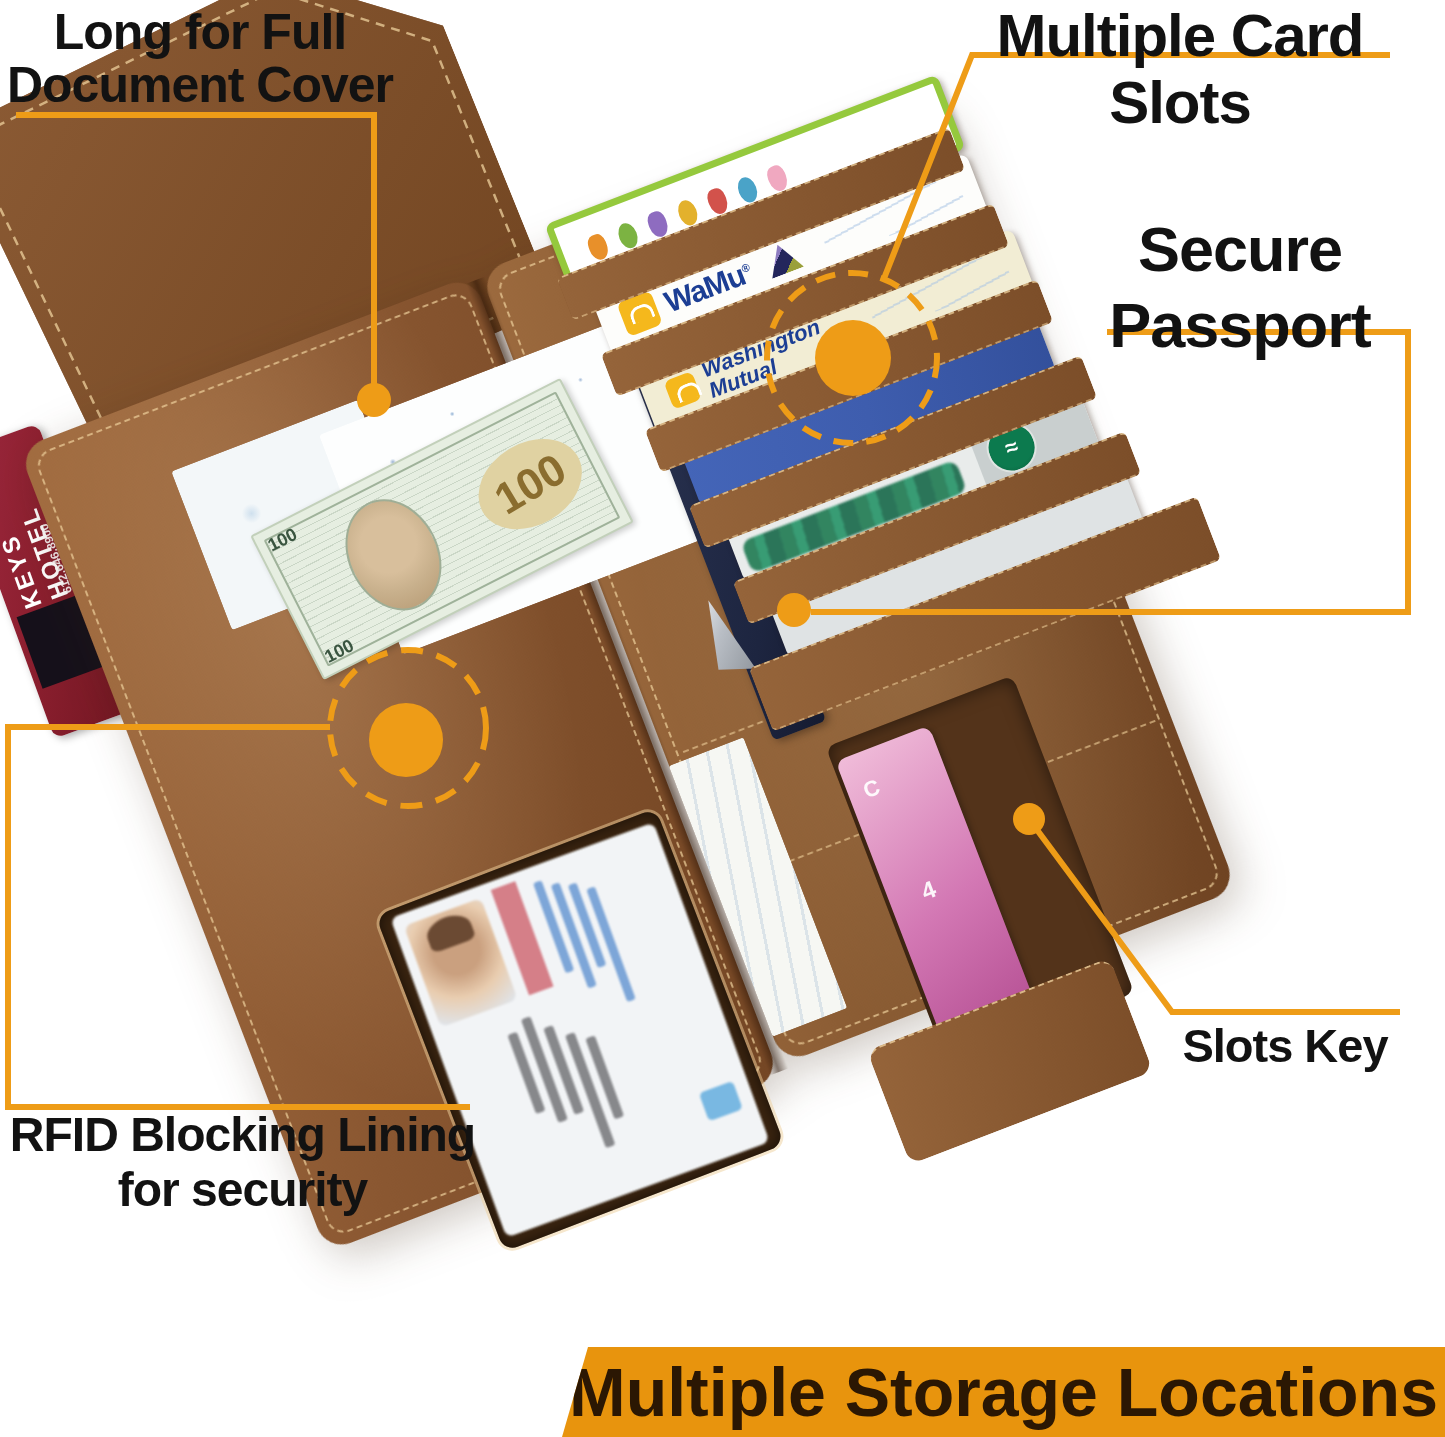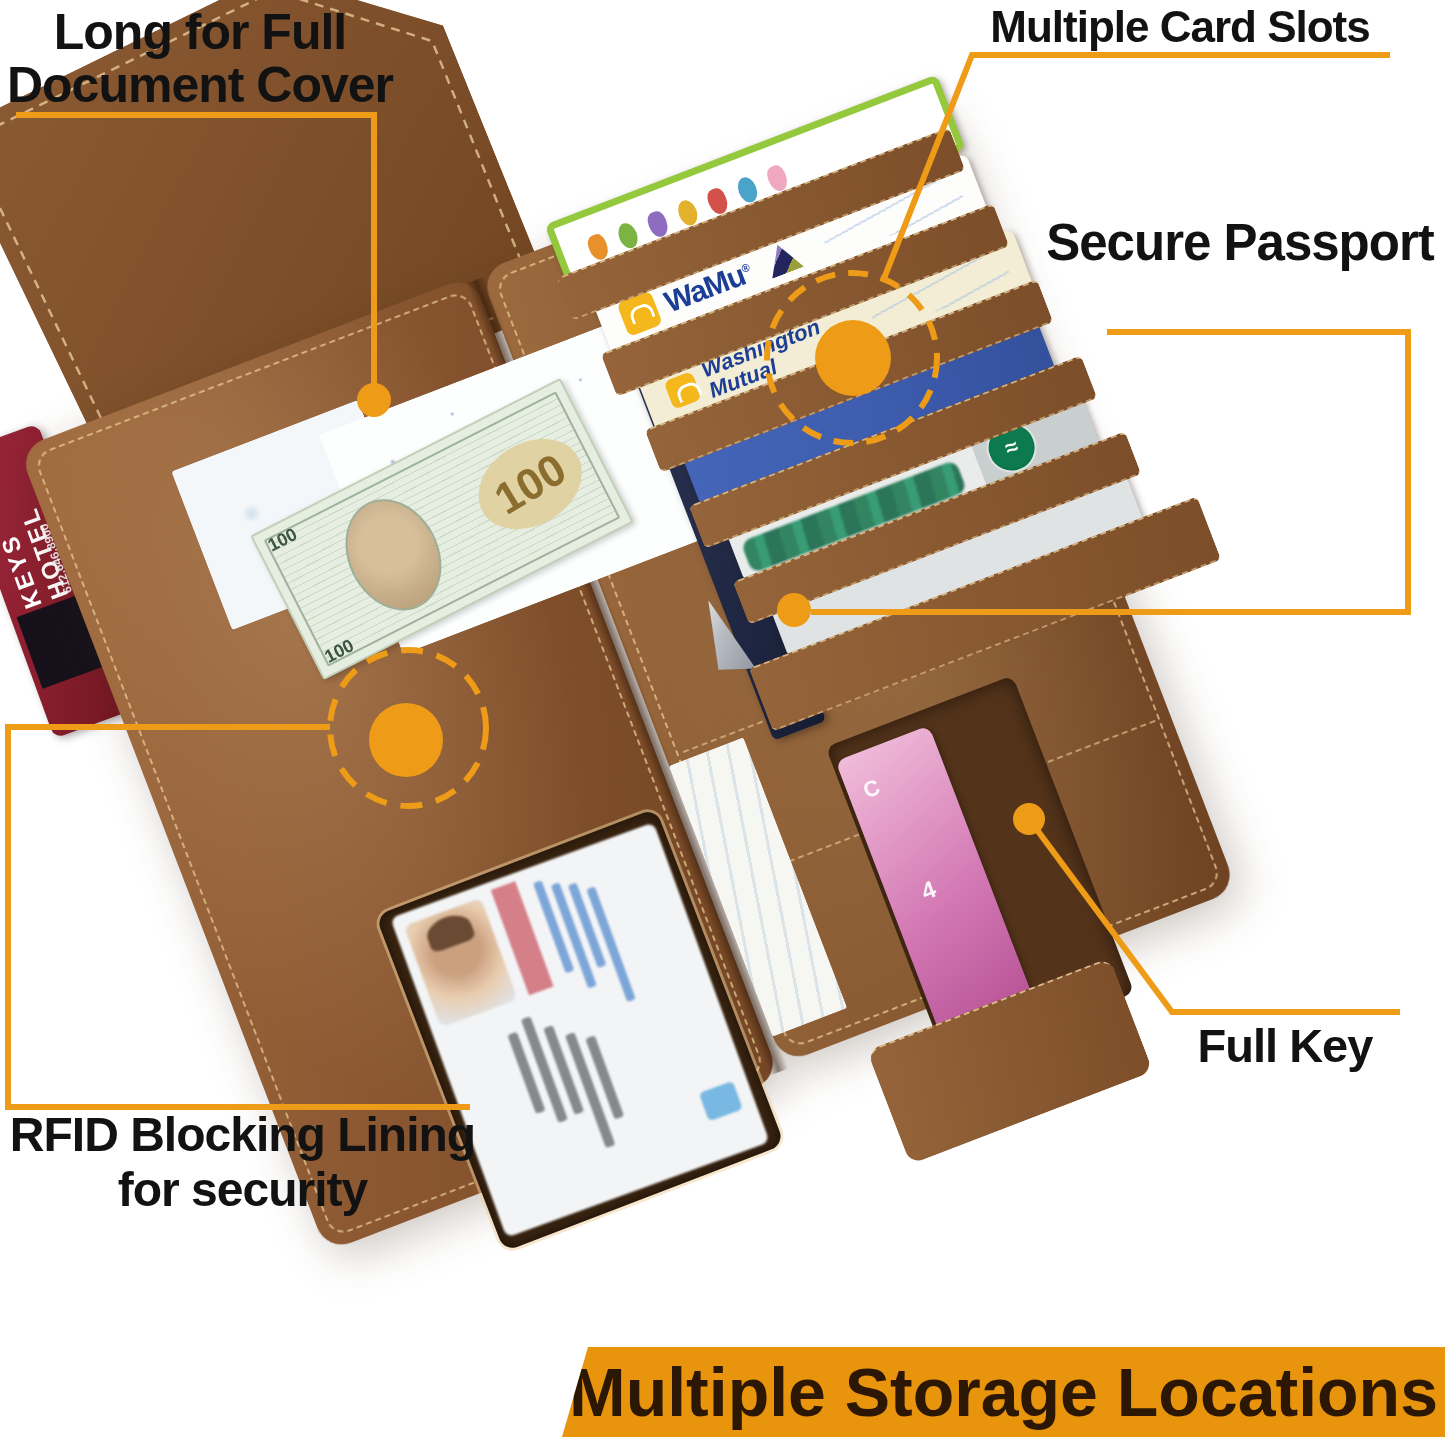--- a/index.html
+++ b/index.html
@@ -2,22 +2,22 @@
 <html><head>
 <meta charset="utf-8">
 <style>
   html,body{margin:0;padding:0;background:#fff;}
   #canvas{position:relative;width:1445px;height:1437px;background:#fff;overflow:hidden;
           font-family:"Liberation Sans",sans-serif;}
   
   .lbl{position:absolute;font-weight:700;color:#121212;text-align:center;
        letter-spacing:-1px;line-height:1.12;z-index:60;}
   #t1{left:-10px;top:6px;width:420px;font-size:50px;line-height:1.06;}
-  #t2{left:950px;top:2px;width:460px;font-size:44px;}
-  #t3{left:1040px;top:212px;width:400px;font-size:51px;line-height:1.2;text-align:center;}
+  #t2{left:950px;top:2px;width:460px;font-size:60px;}
+  #t3{left:1040px;top:212px;width:400px;font-size:63px;line-height:1.2;text-align:center;}
   #t4{left:1130px;top:1018px;width:310px;font-size:47px;line-height:1.2;}
   #t5{left:-5px;top:1108px;width:495px;font-size:48px;line-height:1.14;}
   
   #banner{position:absolute;left:562px;top:1347px;width:883px;height:90px;z-index:70;
           background:#E8940D;clip-path:polygon(26px 0,100% 0,100% 100%,0 100%);
           display:flex;align-items:center;justify-content:center;}
   #banner span{font-size:68px;font-weight:700;color:#2B1703;letter-spacing:0;}
   
   #overlay{position:absolute;left:0;top:0;z-index:50;pointer-events:none;}
   
@@ -281,21 +281,21 @@
     <div>Long for Full</div>
     <div>Document Cover</div>
   </div>
   <div id="t2" class="lbl">
     <div>Multiple Card Slots</div>
   </div>
   <div id="t3" class="lbl">
     <div>Secure Passport</div>
   </div>
   <div id="t4" class="lbl">
-    <div>Full Key</div>
+    <div>Slots Key</div>
   </div>
   <div id="t5" class="lbl">
     <div>RFID Blocking Lining</div>
     <div>for security</div>
   </div>
 
   <div id="banner">
     <span>Multiple Storage Locations</span>
   </div>
 

